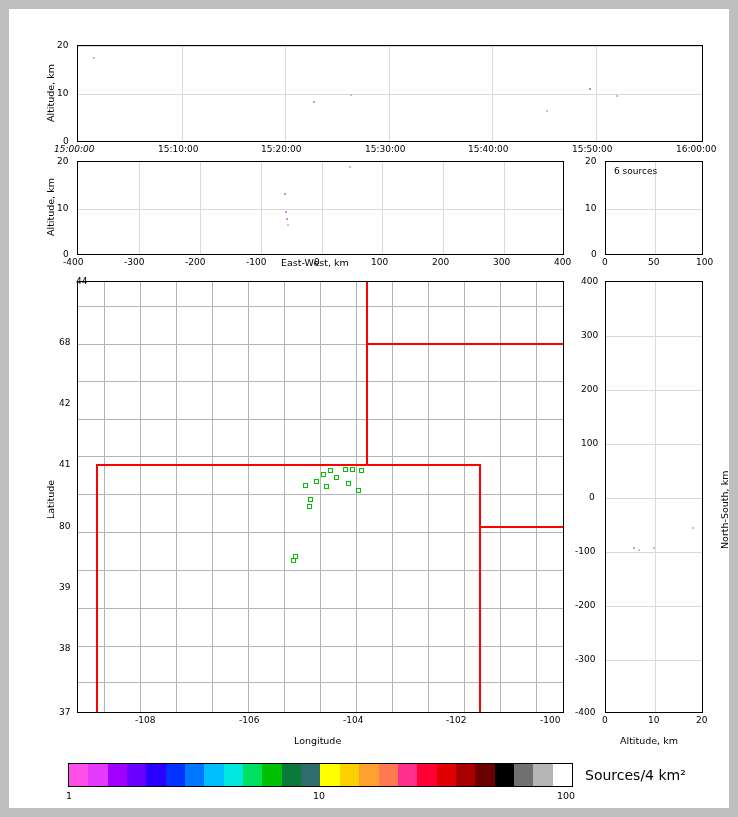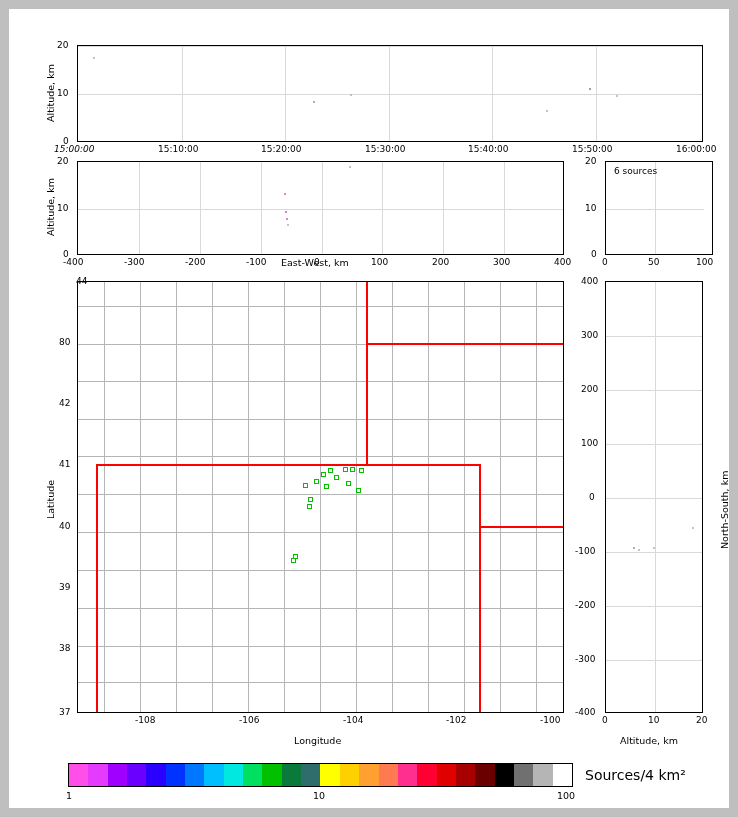--- a/index.html
+++ b/index.html
@@ -88,21 +88,21 @@
   <div class="tick" style="left:115px;top:248px;">-300</div>
   <div class="tick" style="left:176px;top:248px;">-200</div>
   <div class="tick" style="left:237px;top:248px;">-100</div>
   <div class="tick" style="left:305px;top:248px;">0</div>
   <div class="tick" style="left:362px;top:248px;">100</div>
   <div class="tick" style="left:423px;top:248px;">200</div>
   <div class="tick" style="left:484px;top:248px;">300</div>
   <div class="tick" style="left:545px;top:248px;">400</div>
   <div class="axlabel" style="left:272px;top:248px;">East-West, km</div>
 
-  <div class="axis" id="ax-hist" style="left:596px;top:152px;width:108px;height:94px;">
+  <div class="axis" id="ax-hist" style="left:596px;top:152px;width:98px;height:94px;">
     <div class="gridline" style="left:0;top:47px;width:98px;height:1px;"></div>
     <div class="gridline" style="left:49px;top:0;width:1px;height:94px;"></div>
     <div class="lbl" style="left:8px;top:4px;">6 sources</div>
   </div>
   <div class="tick" style="left:576px;top:147px;">20</div>
   <div class="tick" style="left:576px;top:194px;">10</div>
   <div class="tick" style="left:582px;top:240px;">0</div>
   <div class="tick" style="left:593px;top:248px;">0</div>
   <div class="tick" style="left:639px;top:248px;">50</div>
   <div class="tick" style="left:687px;top:248px;">100</div>
@@ -160,24 +160,24 @@
     <div class="sq" style="left:246px;top:202px;"></div>
     <div class="sq" style="left:268px;top:199px;"></div>
     <div class="sq" style="left:278px;top:206px;"></div>
     <div class="sq" style="left:230px;top:215px;"></div>
     <div class="sq" style="left:229px;top:222px;"></div>
     <div class="sq" style="left:213px;top:276px;"></div>
     <div class="sq" style="left:215px;top:272px;"></div>
   </div>
 
   <div class="tick" style="left:67px;top:267px;">44</div>
-  <div class="tick" style="left:50px;top:328px;">80</div>
+  <div class="tick" style="left:50px;top:328px;">68</div>
   <div class="tick" style="left:50px;top:389px;">42</div>
   <div class="tick" style="left:50px;top:450px;">41</div>
-  <div class="tick" style="left:50px;top:512px;">40</div>
+  <div class="tick" style="left:50px;top:512px;">80</div>
   <div class="tick" style="left:50px;top:573px;">39</div>
   <div class="tick" style="left:50px;top:634px;">38</div>
   <div class="tick" style="left:50px;top:698px;">37</div>
   <div class="axlabel rot" style="left:36px;top:510px;">Latitude</div>
 
   <div class="tick" style="left:126px;top:706px;">-108</div>
   <div class="tick" style="left:230px;top:706px;">-106</div>
   <div class="tick" style="left:334px;top:706px;">-104</div>
   <div class="tick" style="left:437px;top:706px;">-102</div>
   <div class="tick" style="left:531px;top:706px;">-100</div>

